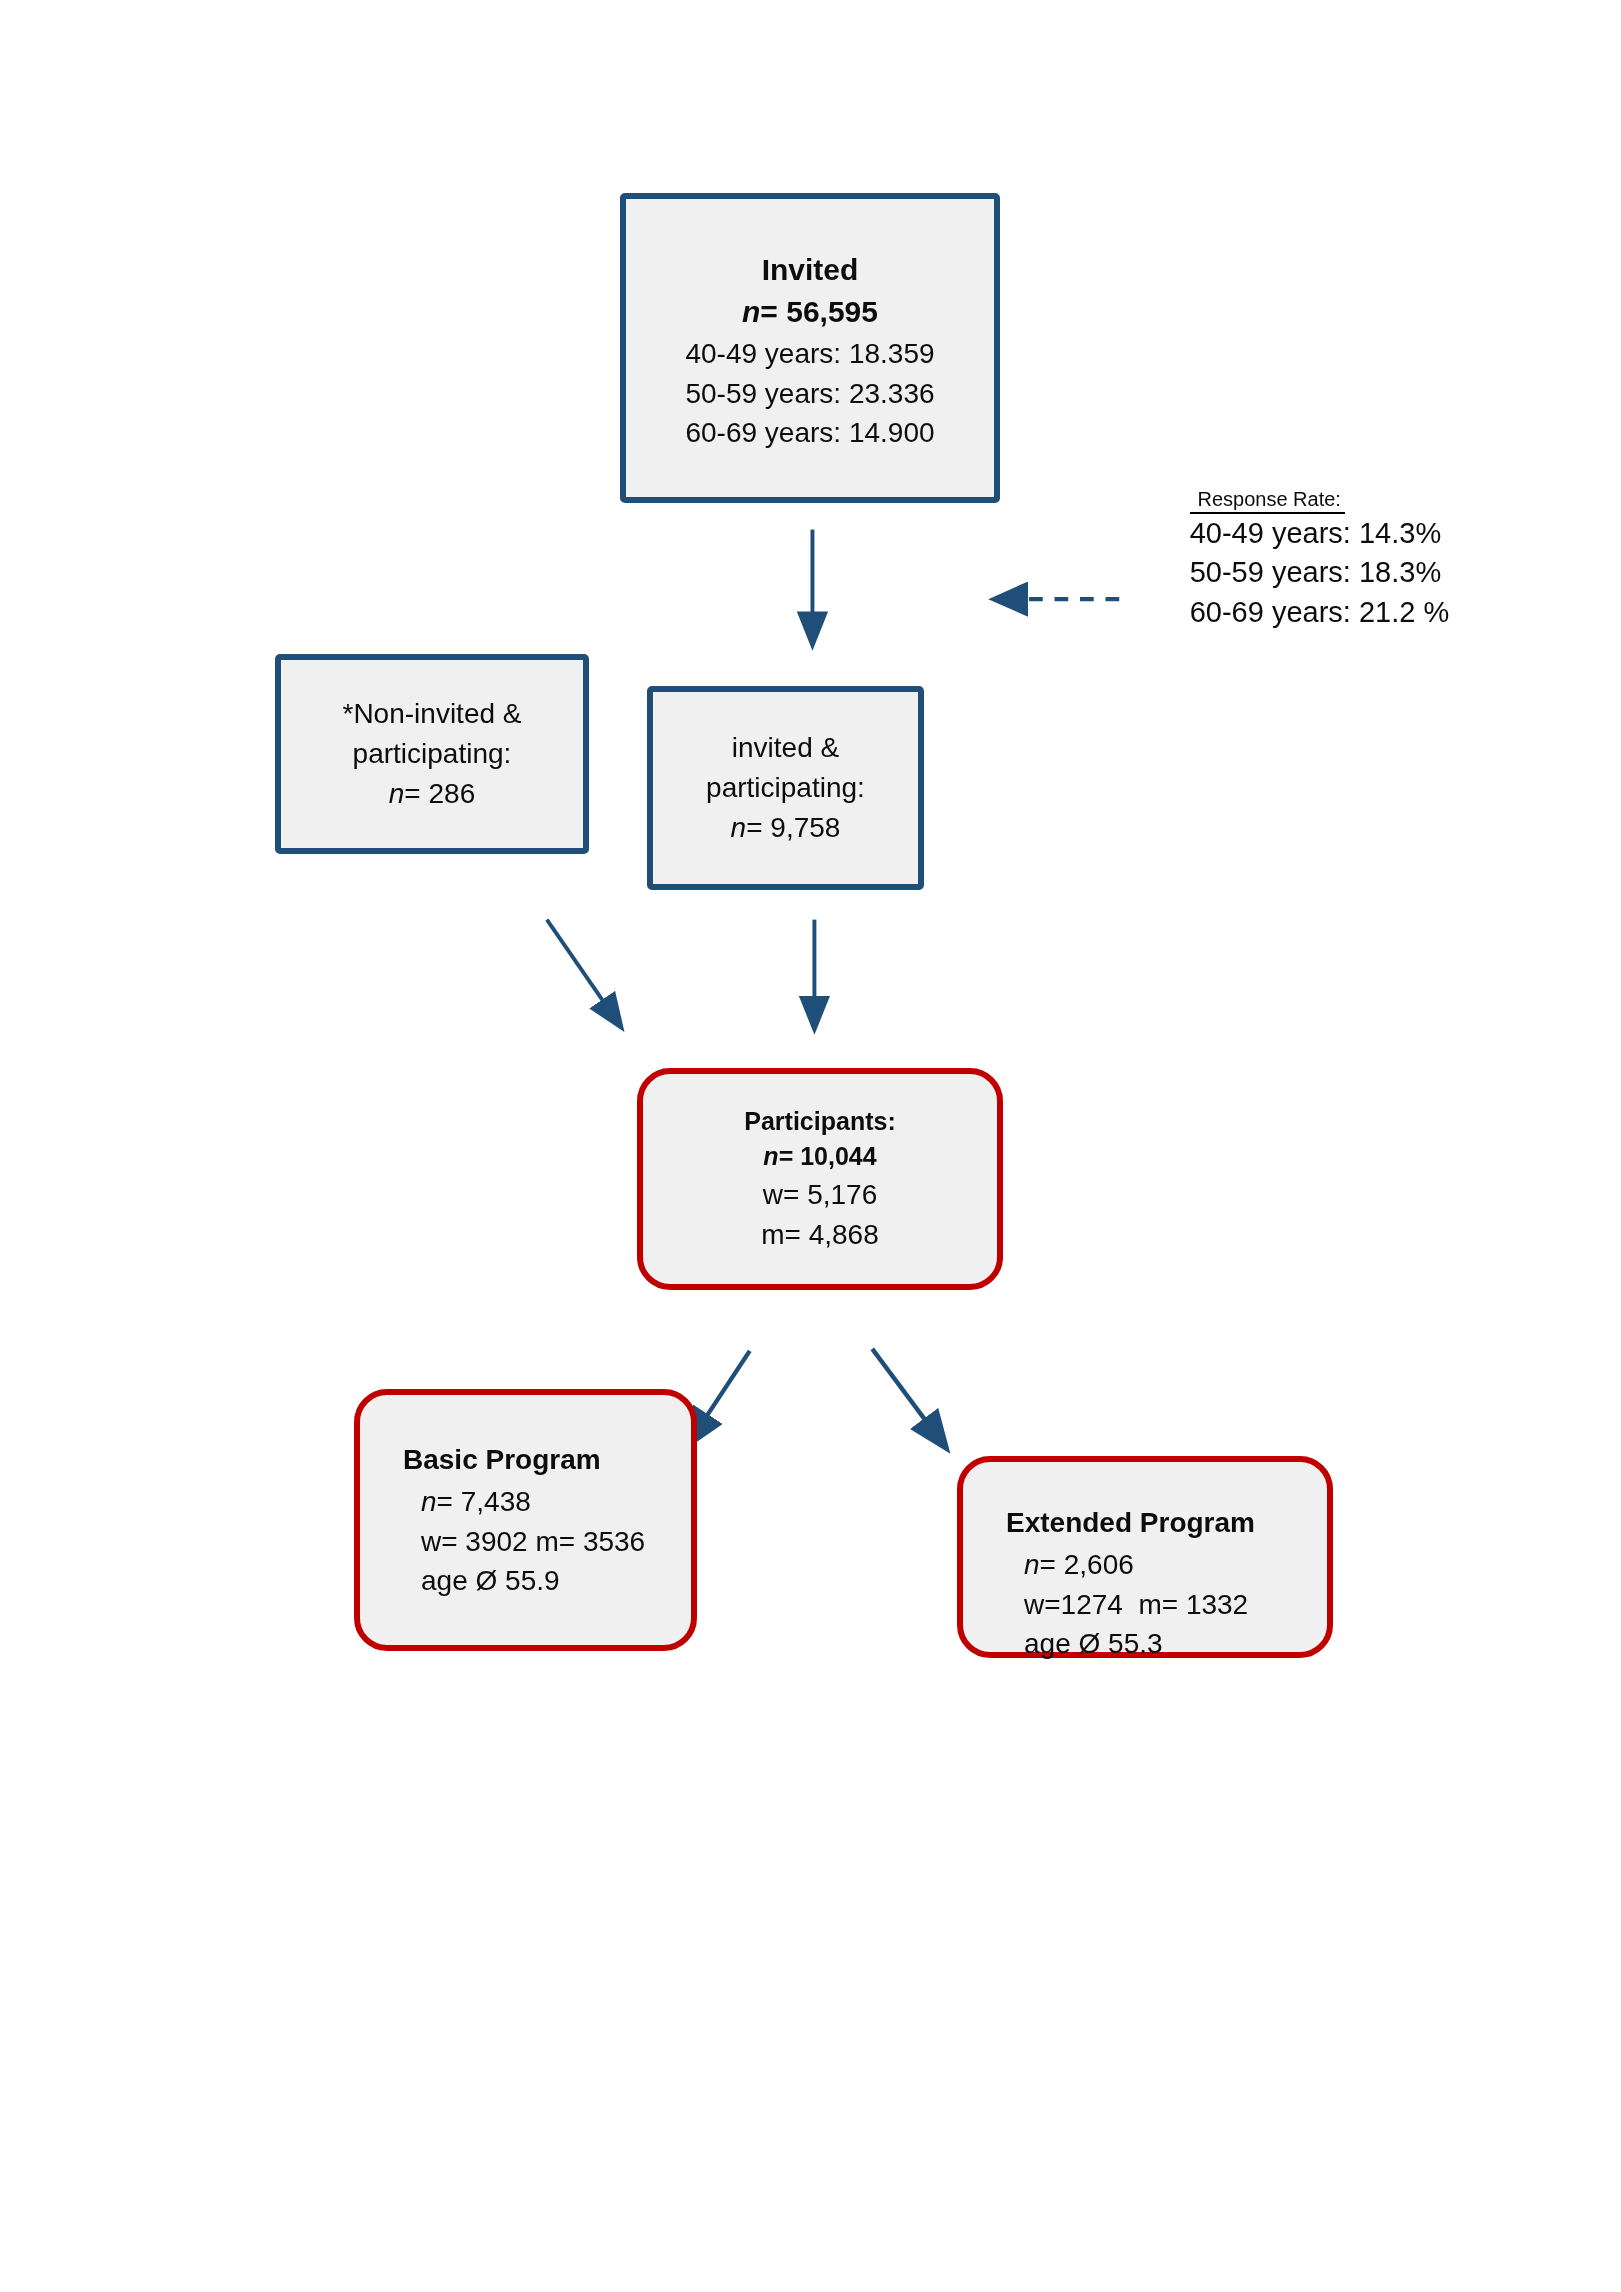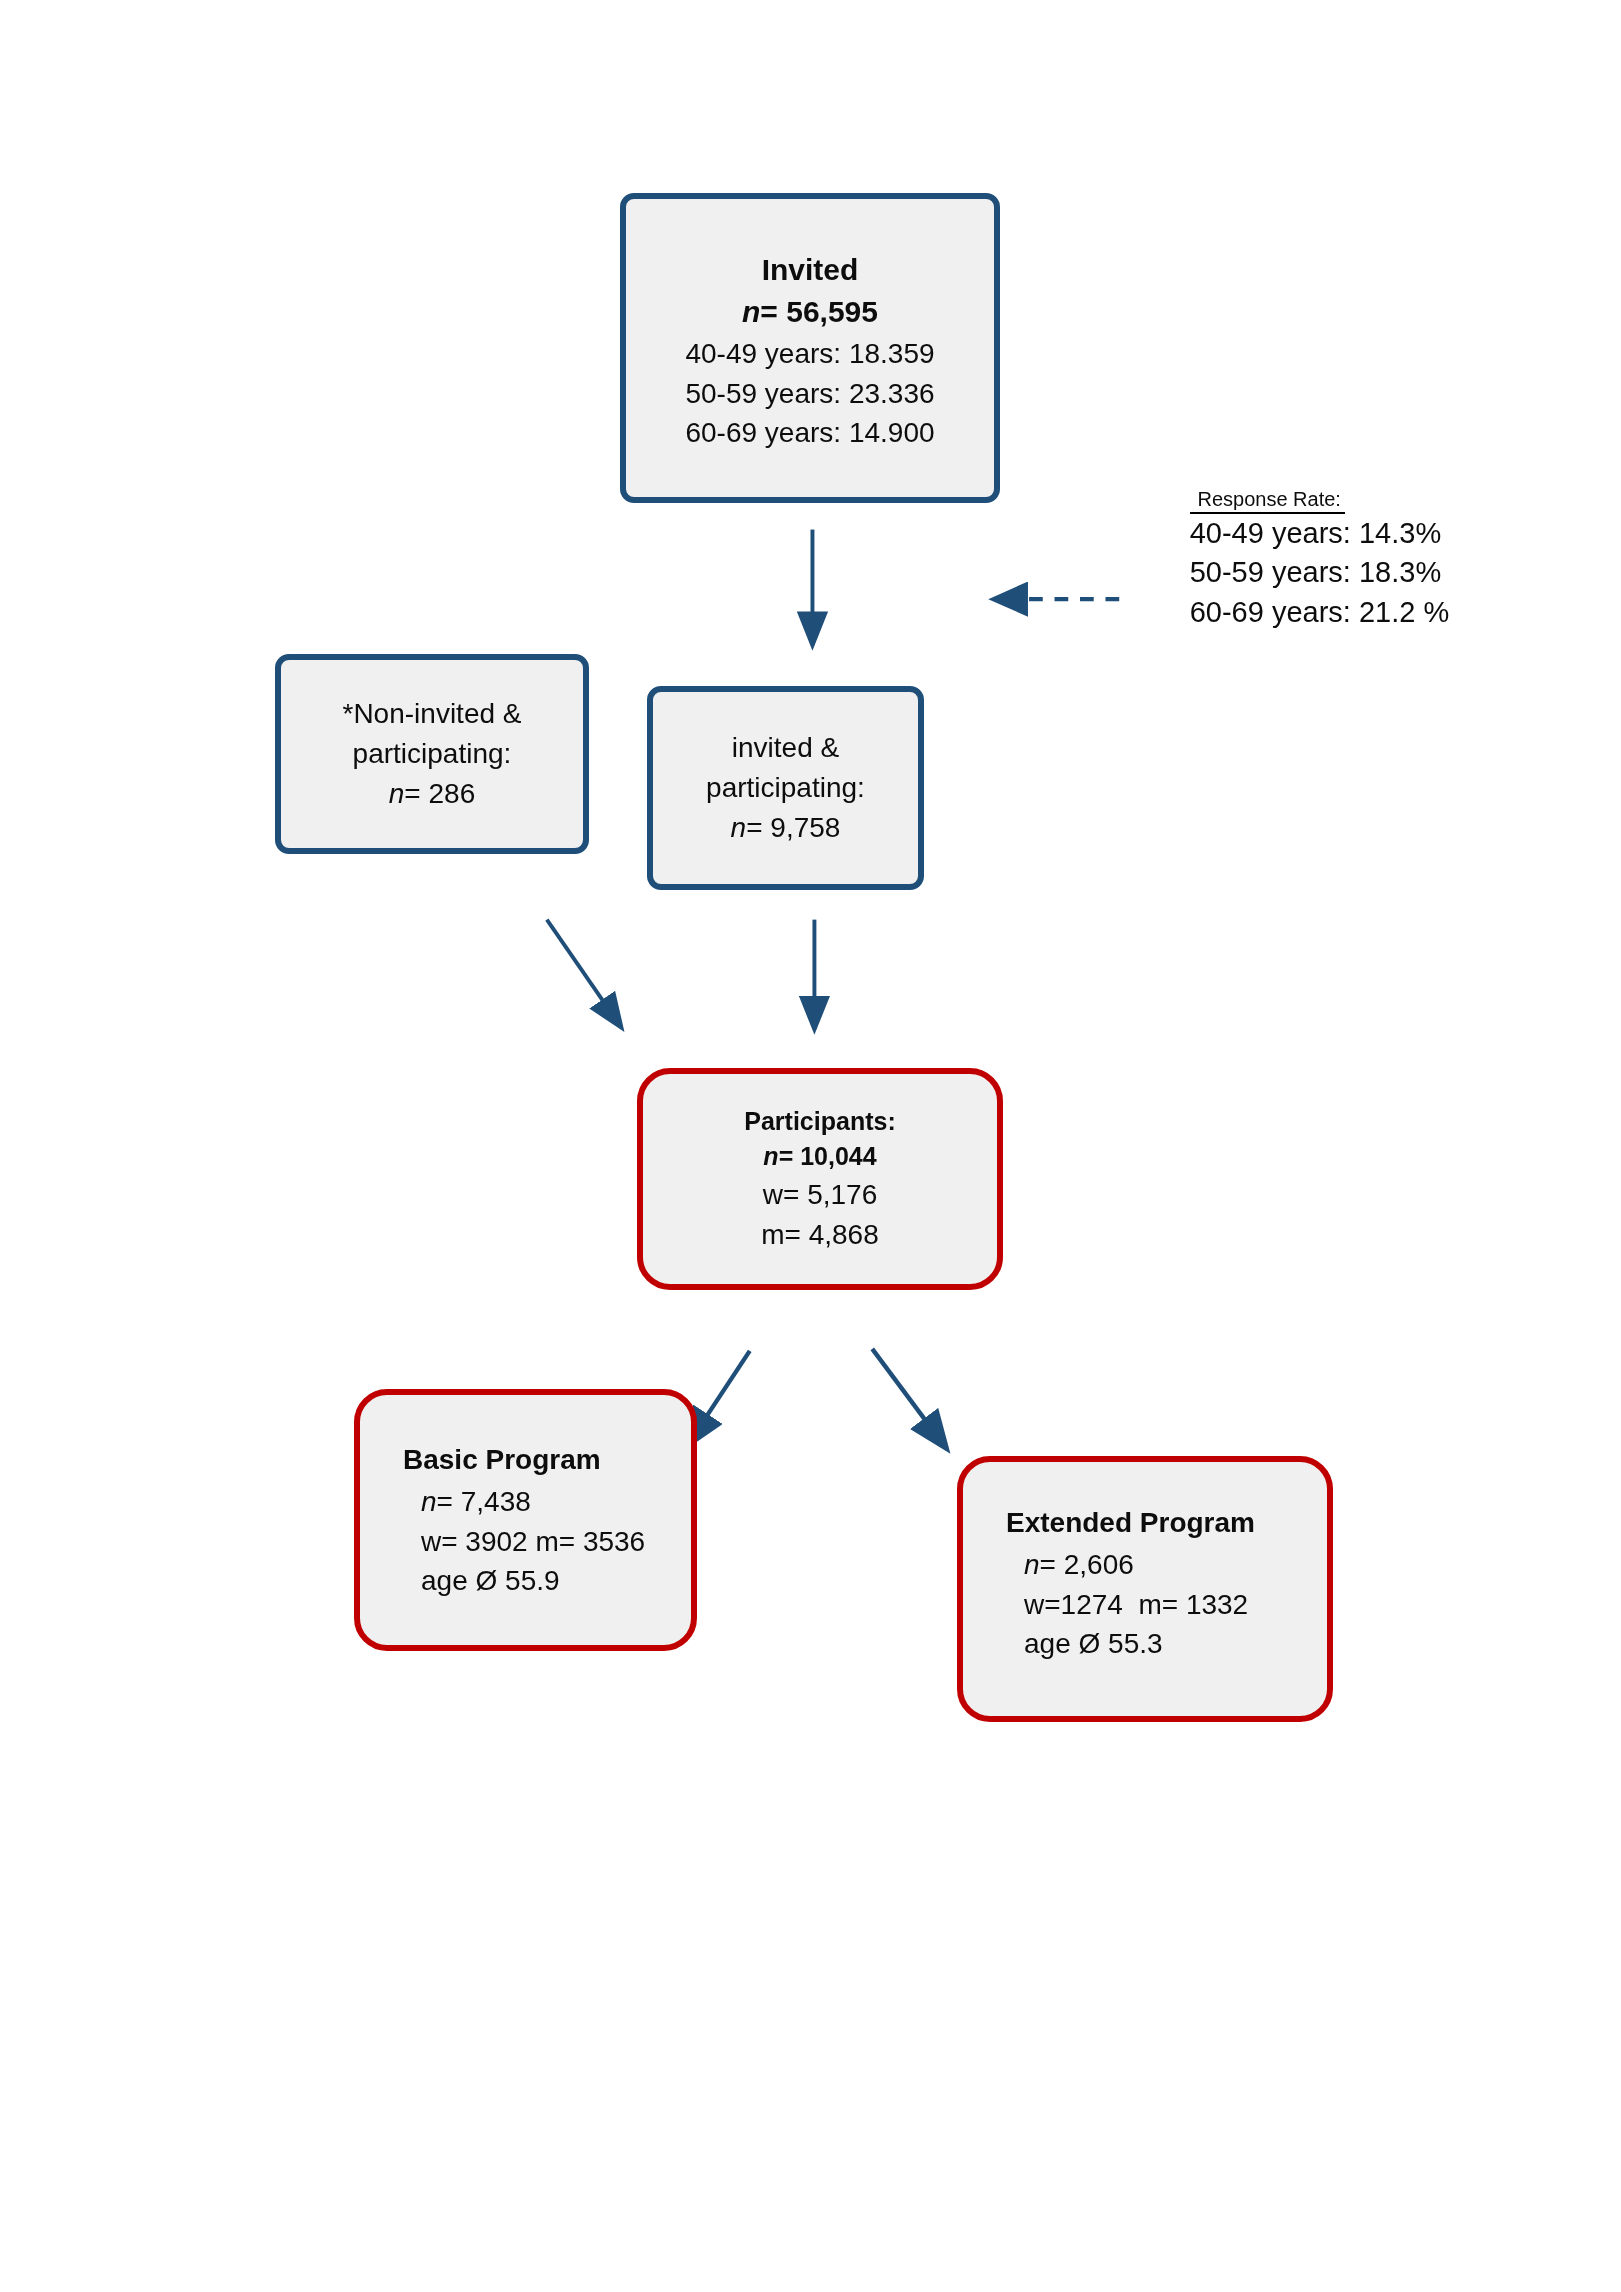--- a/index.html
+++ b/index.html
@@ -30,21 +30,21 @@
     position: absolute;
     box-sizing: border-box;
     background: #f0f0f0;
     display: flex;
     flex-direction: column;
     justify-content: center;
     text-align: center;
   }
   .node.blue {
     border: 6.9px solid #1f4e79;
-    border-radius: 14px;
+    border-radius: 5px;
   }
   .node.red {
     border: 6.9px solid #c00000;
     border-radius: 33px;
   }
   .node .line {
     font-size: 28px;
     line-height: 1.42;
     white-space: pre;
   }
@@ -96,21 +96,21 @@
     width: 343px;
     height: 262px;
     justify-content: flex-start;
     padding-top: 45px;
   }
   
   #node-extended {
     left: 957px;
     top: 1456px;
     width: 376px;
-    height: 266px;
+    height: 202px;
     justify-content: flex-start;
     padding-top: 41px;
   }
   #node-basic .line.title,
   #node-extended .line.title {
     font-weight: bold;
     text-align: left;
     padding-left: 43px;
     padding-bottom: 2px;
   }

